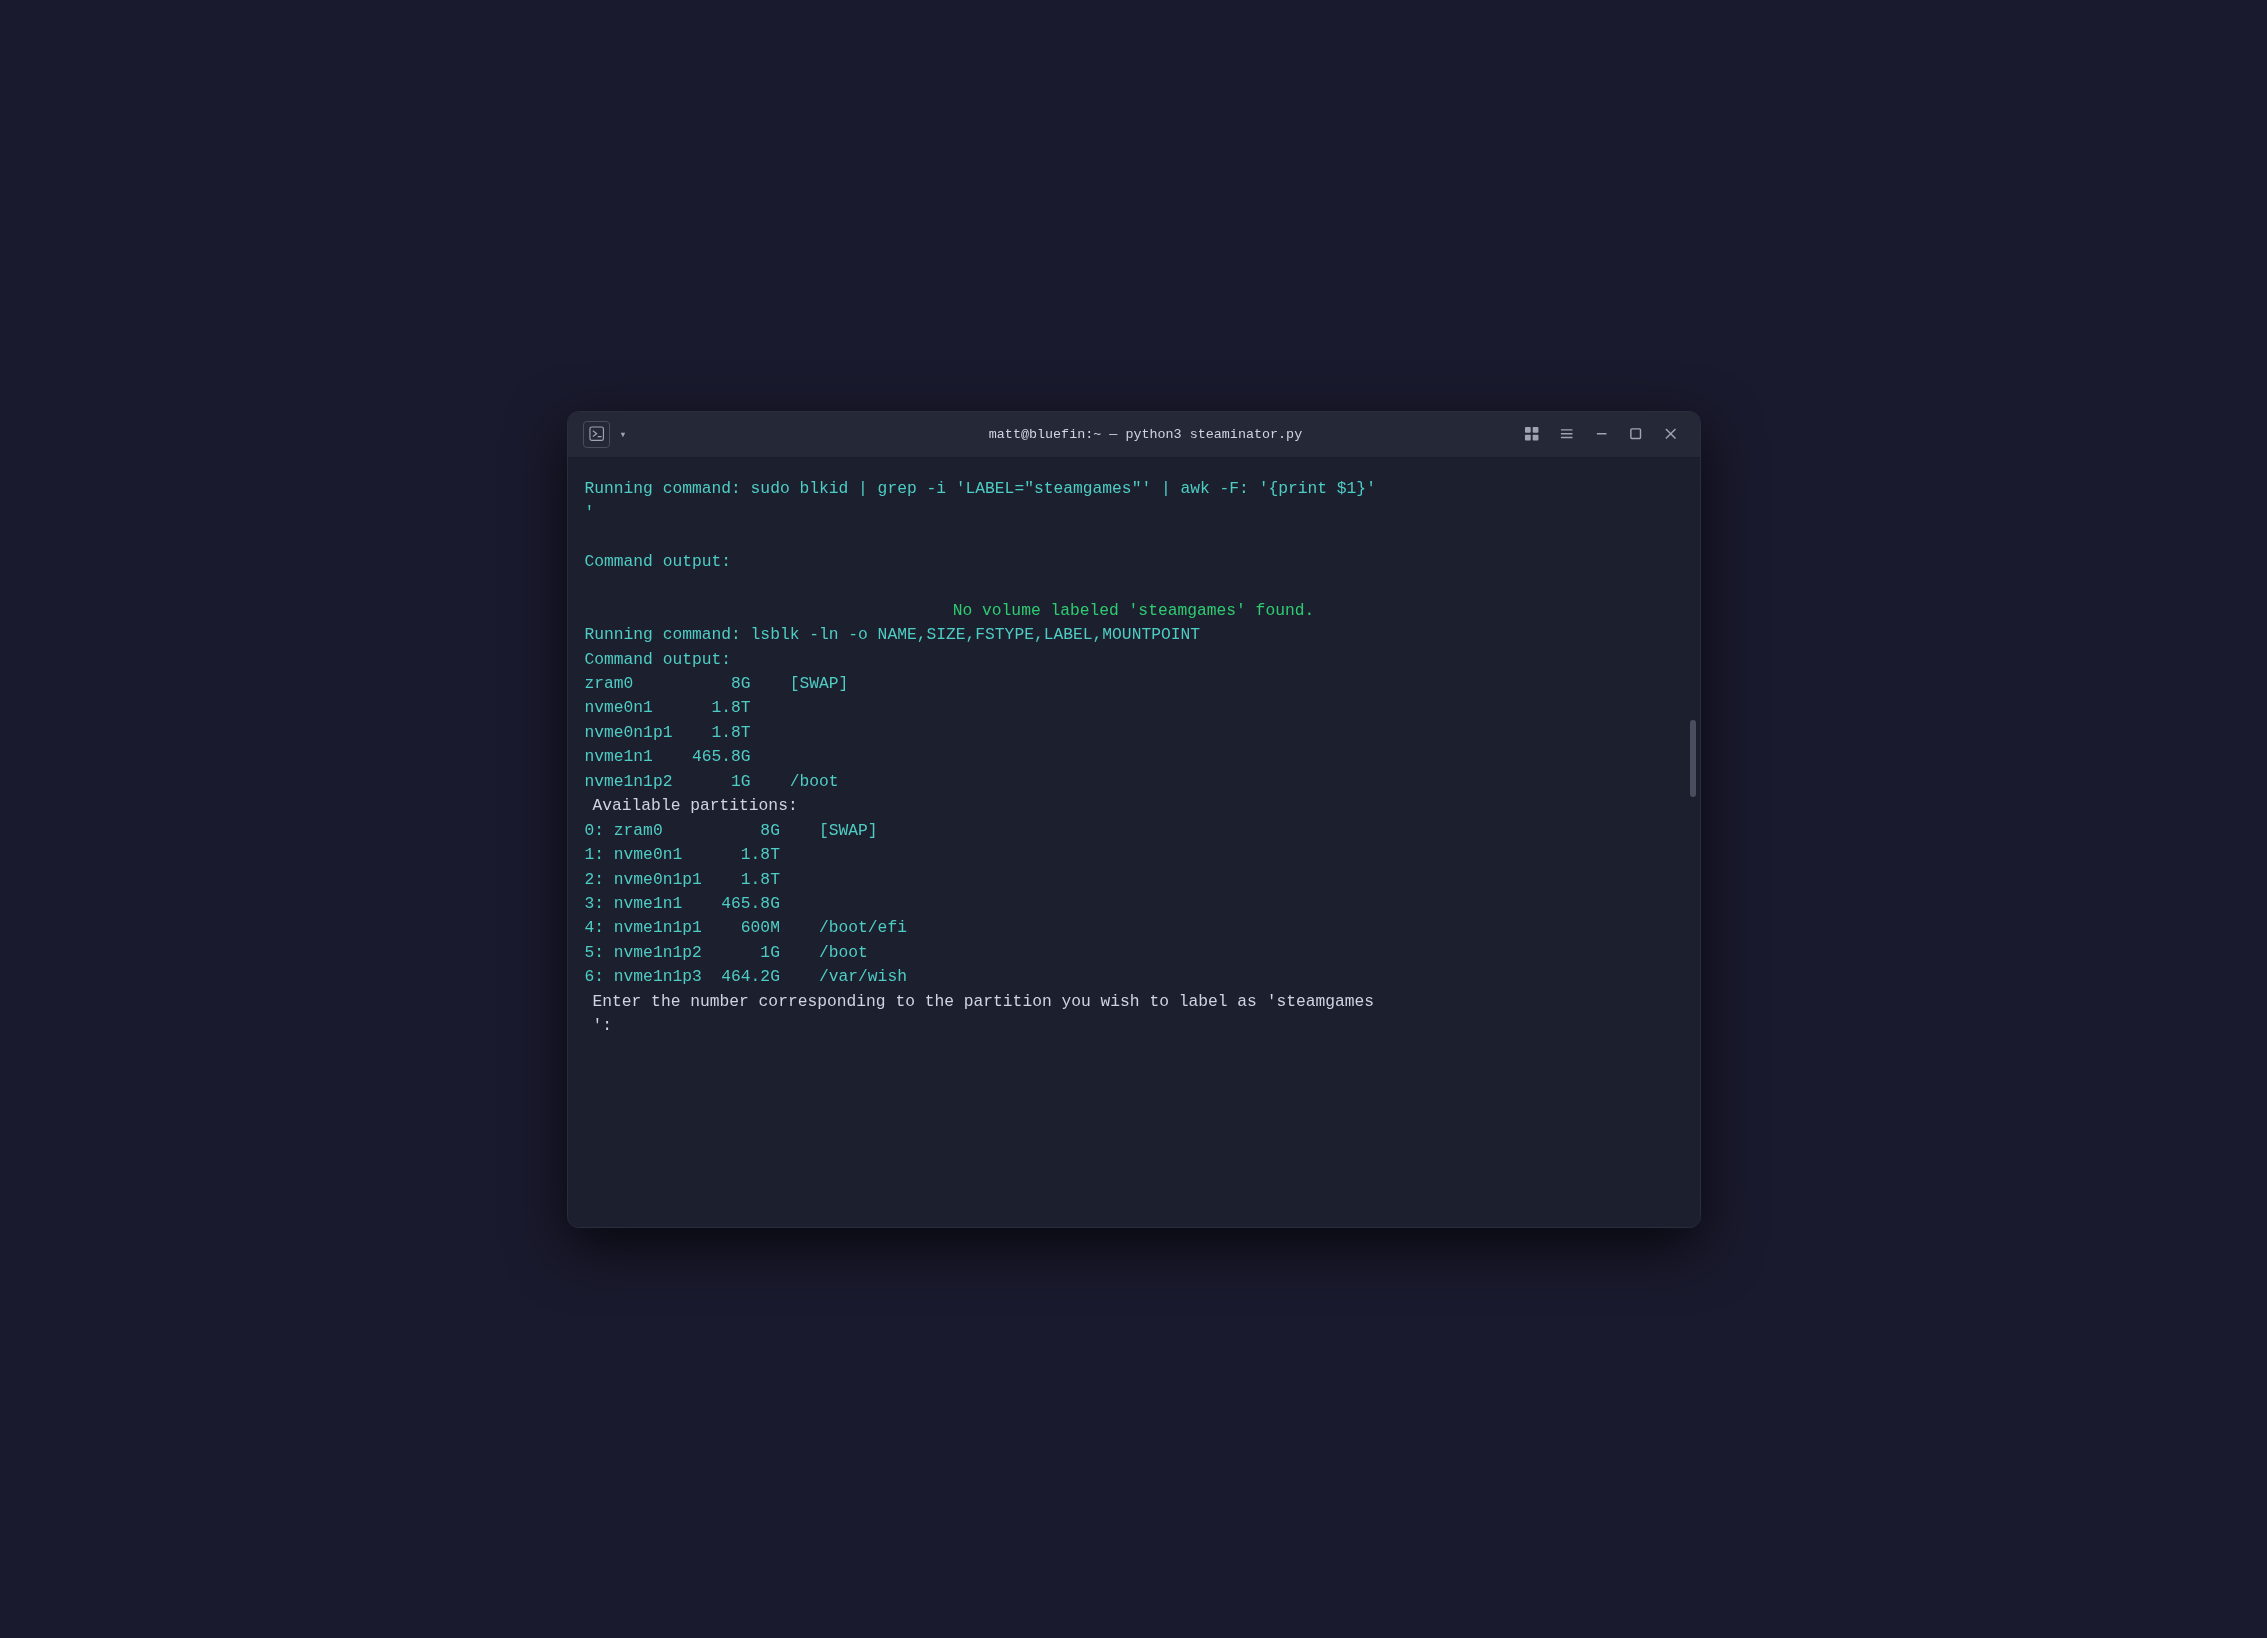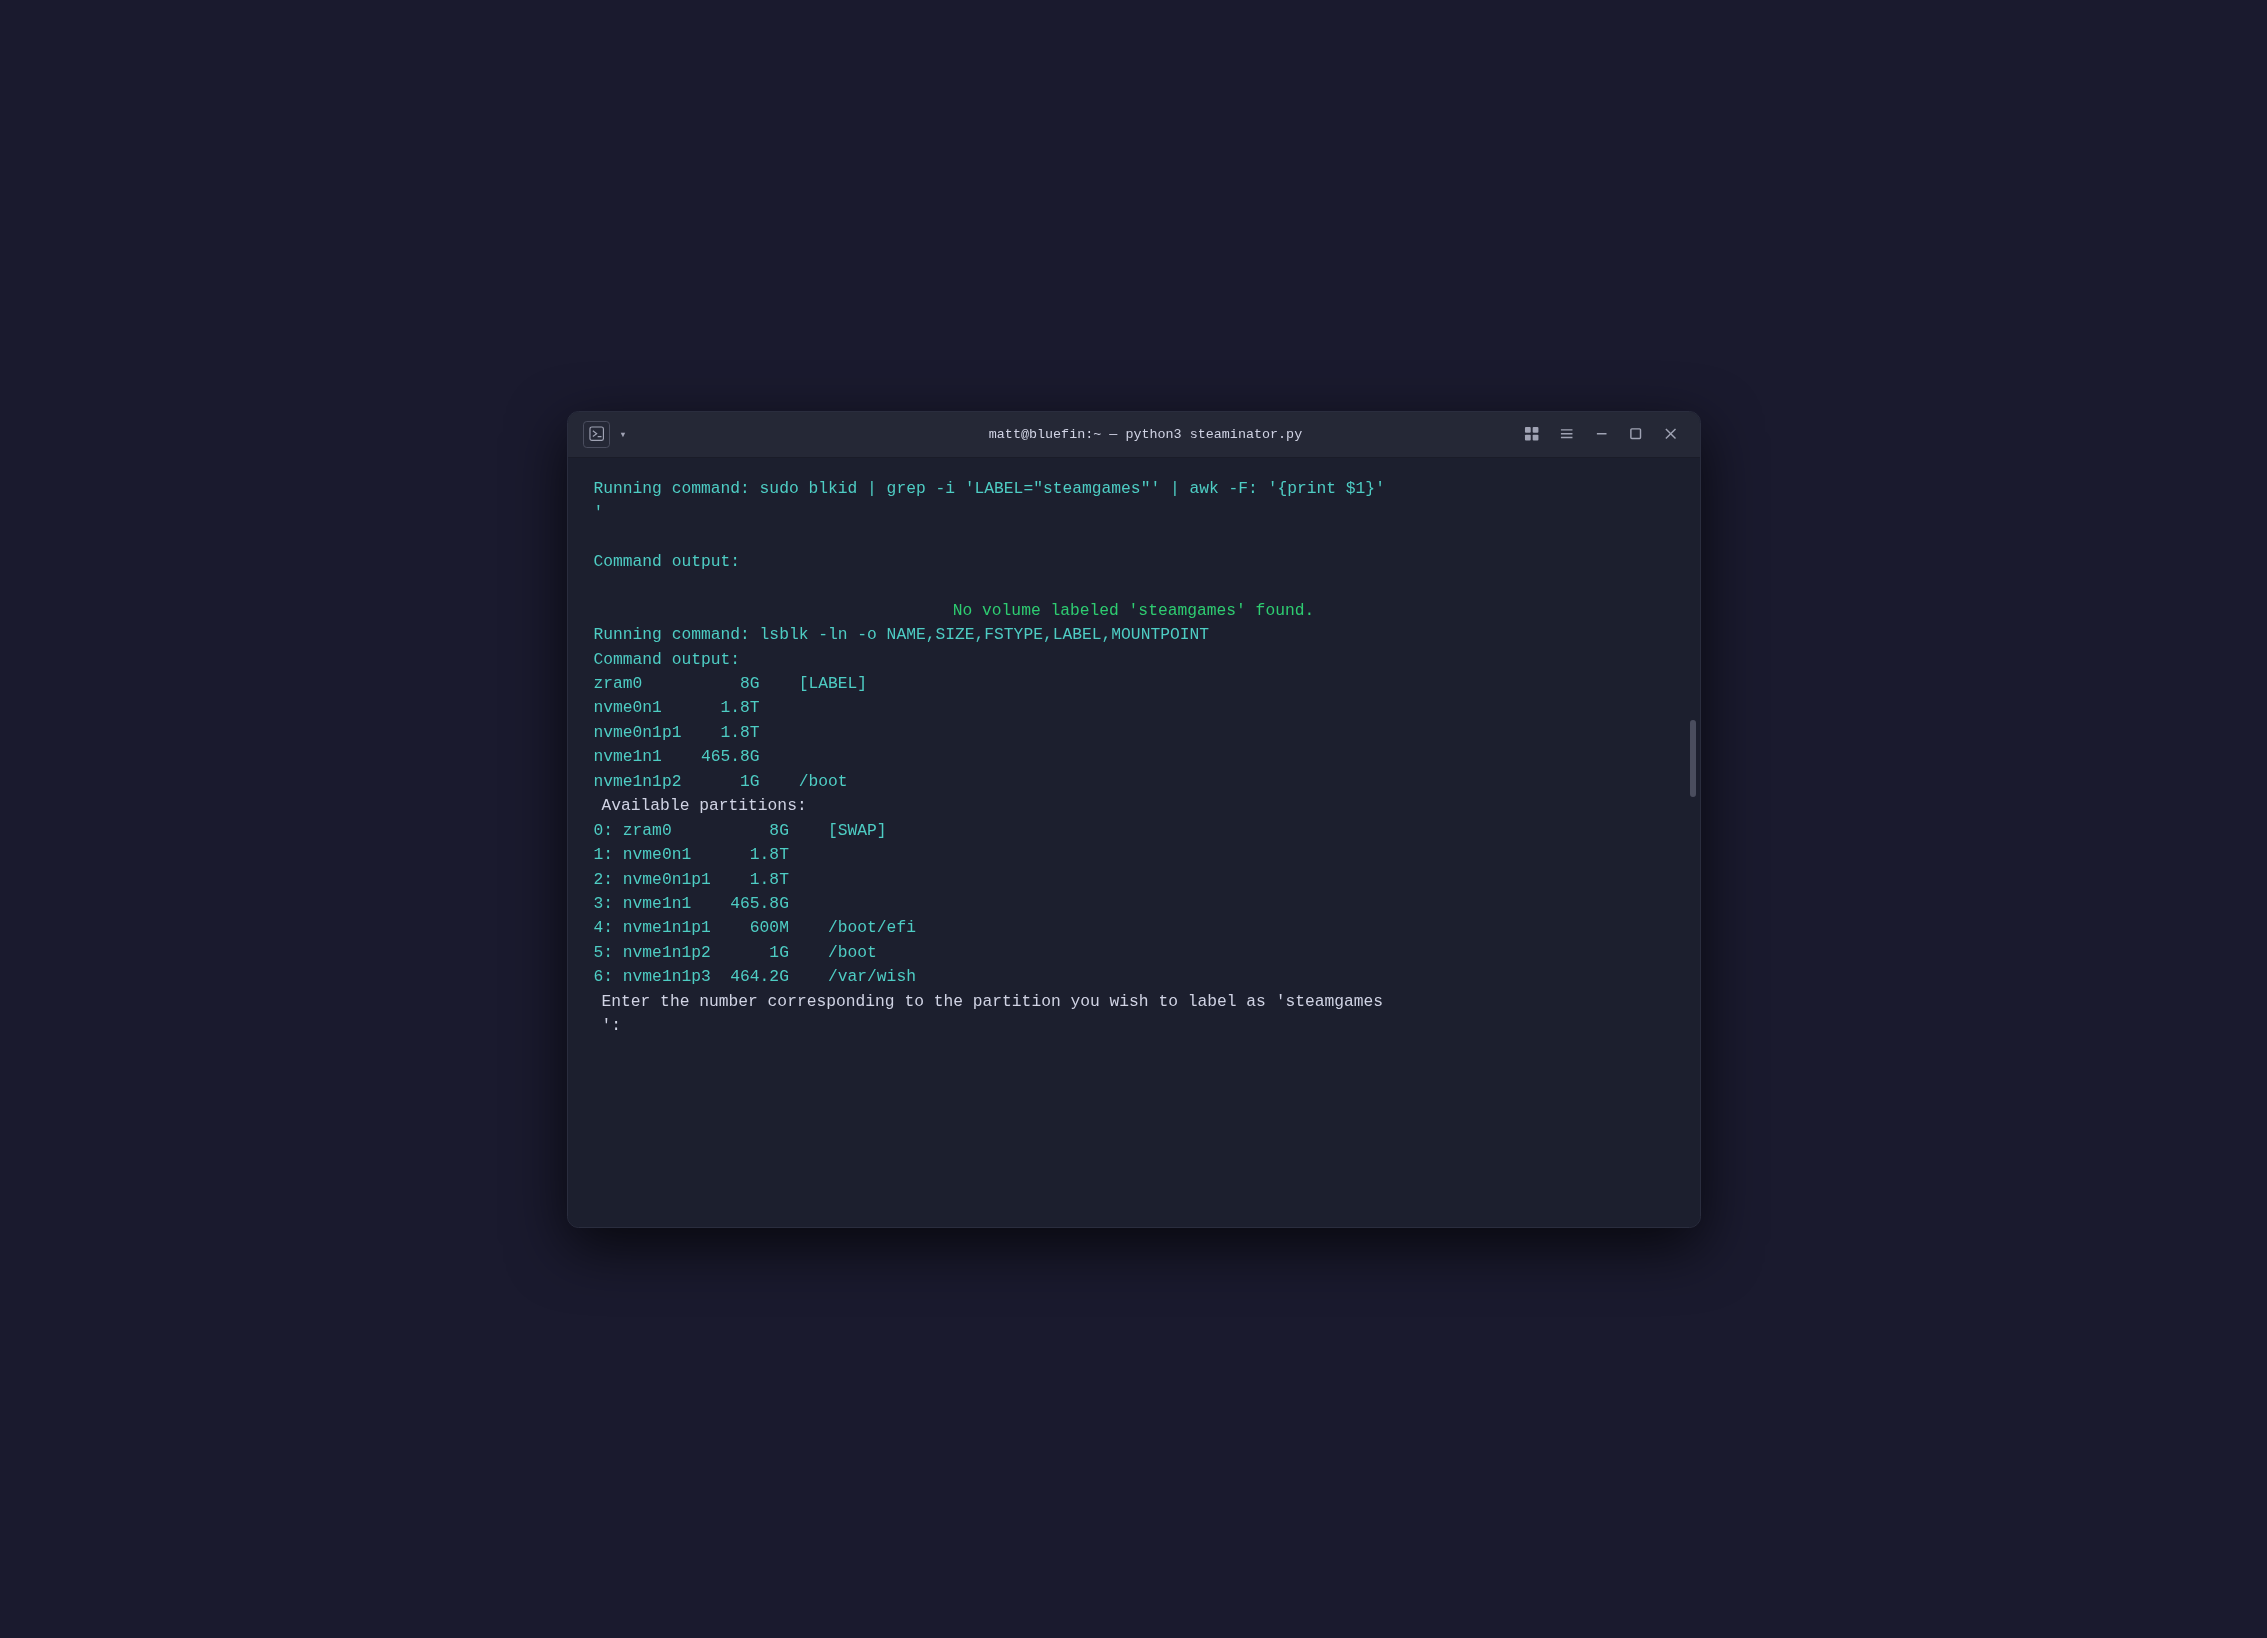--- a/index.html
+++ b/index.html
@@ -87,21 +87,21 @@
       width: 27px;
       height: 27px;
       border-radius: 3.8px;
       color: #a0a3b4;
       cursor: pointer;
       font-size: 13.4px;
     }
 
     .terminal-content {
       background-color: #1c1f2e;
-      padding: 19px 26px;
+      padding: 19px 17px;
       font-size: 16.3px;
       line-height: 1.5;
       color: #c0c3d4;
       min-height: 769px;
       font-family: 'Courier New', Courier, monospace;
     }
 
     .line {
       white-space: pre-wrap;
       word-break: break-all;
@@ -199,21 +199,21 @@
   <div class="terminal-wrapper">
     <div class="terminal-content">
       <div class="line color-cyan">Running command: sudo blkid | grep -i 'LABEL="steamgames"' | awk -F: '{print $1}'</div>
       <div class="line color-cyan">'</div>
       <div class="line">&nbsp;</div>
       <div class="line color-cyan">Command output:</div>
       <div class="line">&nbsp;</div>
       <div class="line color-green">No volume labeled 'steamgames' found.</div>
       <div class="line color-cyan">Running command: lsblk -ln -o NAME,SIZE,FSTYPE,LABEL,MOUNTPOINT</div>
       <div class="line color-cyan">Command output:</div>
-      <div class="line color-cyan">zram0          8G    [LABEL]</div>
+      <div class="line color-cyan">zram0          8G    [SWAP]</div>
       <div class="line color-cyan">nvme0n1      1.8T</div>
       <div class="line color-cyan">nvme0n1p1    1.8T</div>
       <div class="line color-cyan">nvme1n1    465.8G</div>
       <div class="line color-cyan">nvme1n1p2      1G    /boot</div>
       <div class="line color-white">Available partitions:</div>
       <div class="line color-cyan">0: zram0          8G    [SWAP]</div>
       <div class="line color-cyan">1: nvme0n1      1.8T</div>
       <div class="line color-cyan">2: nvme0n1p1    1.8T</div>
       <div class="line color-cyan">3: nvme1n1    465.8G</div>
       <div class="line color-cyan">4: nvme1n1p1    600M    /boot/efi</div>

